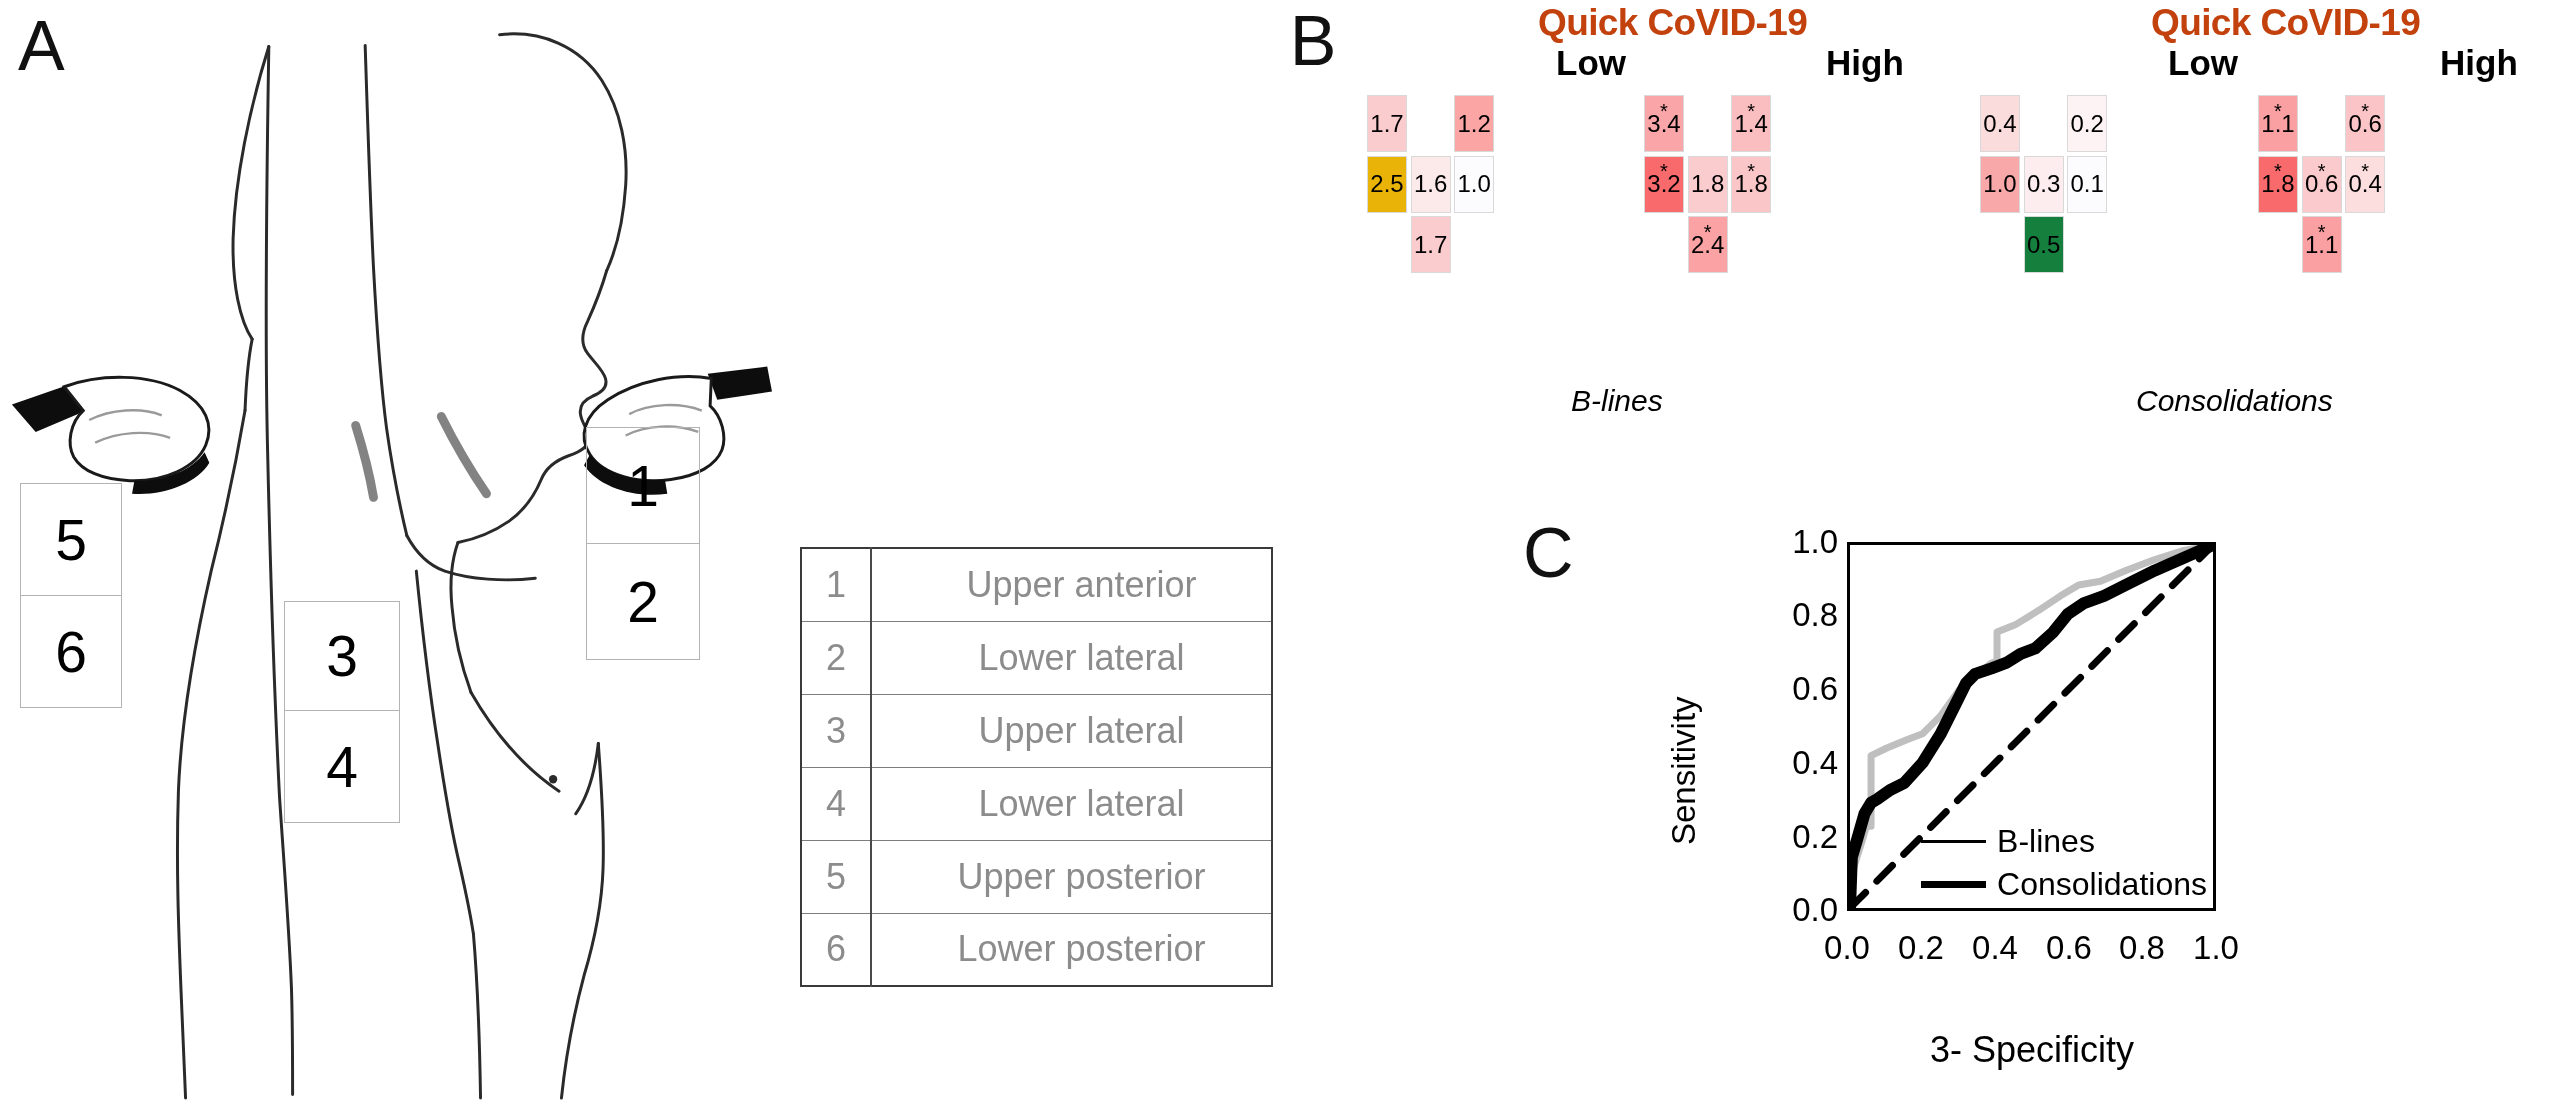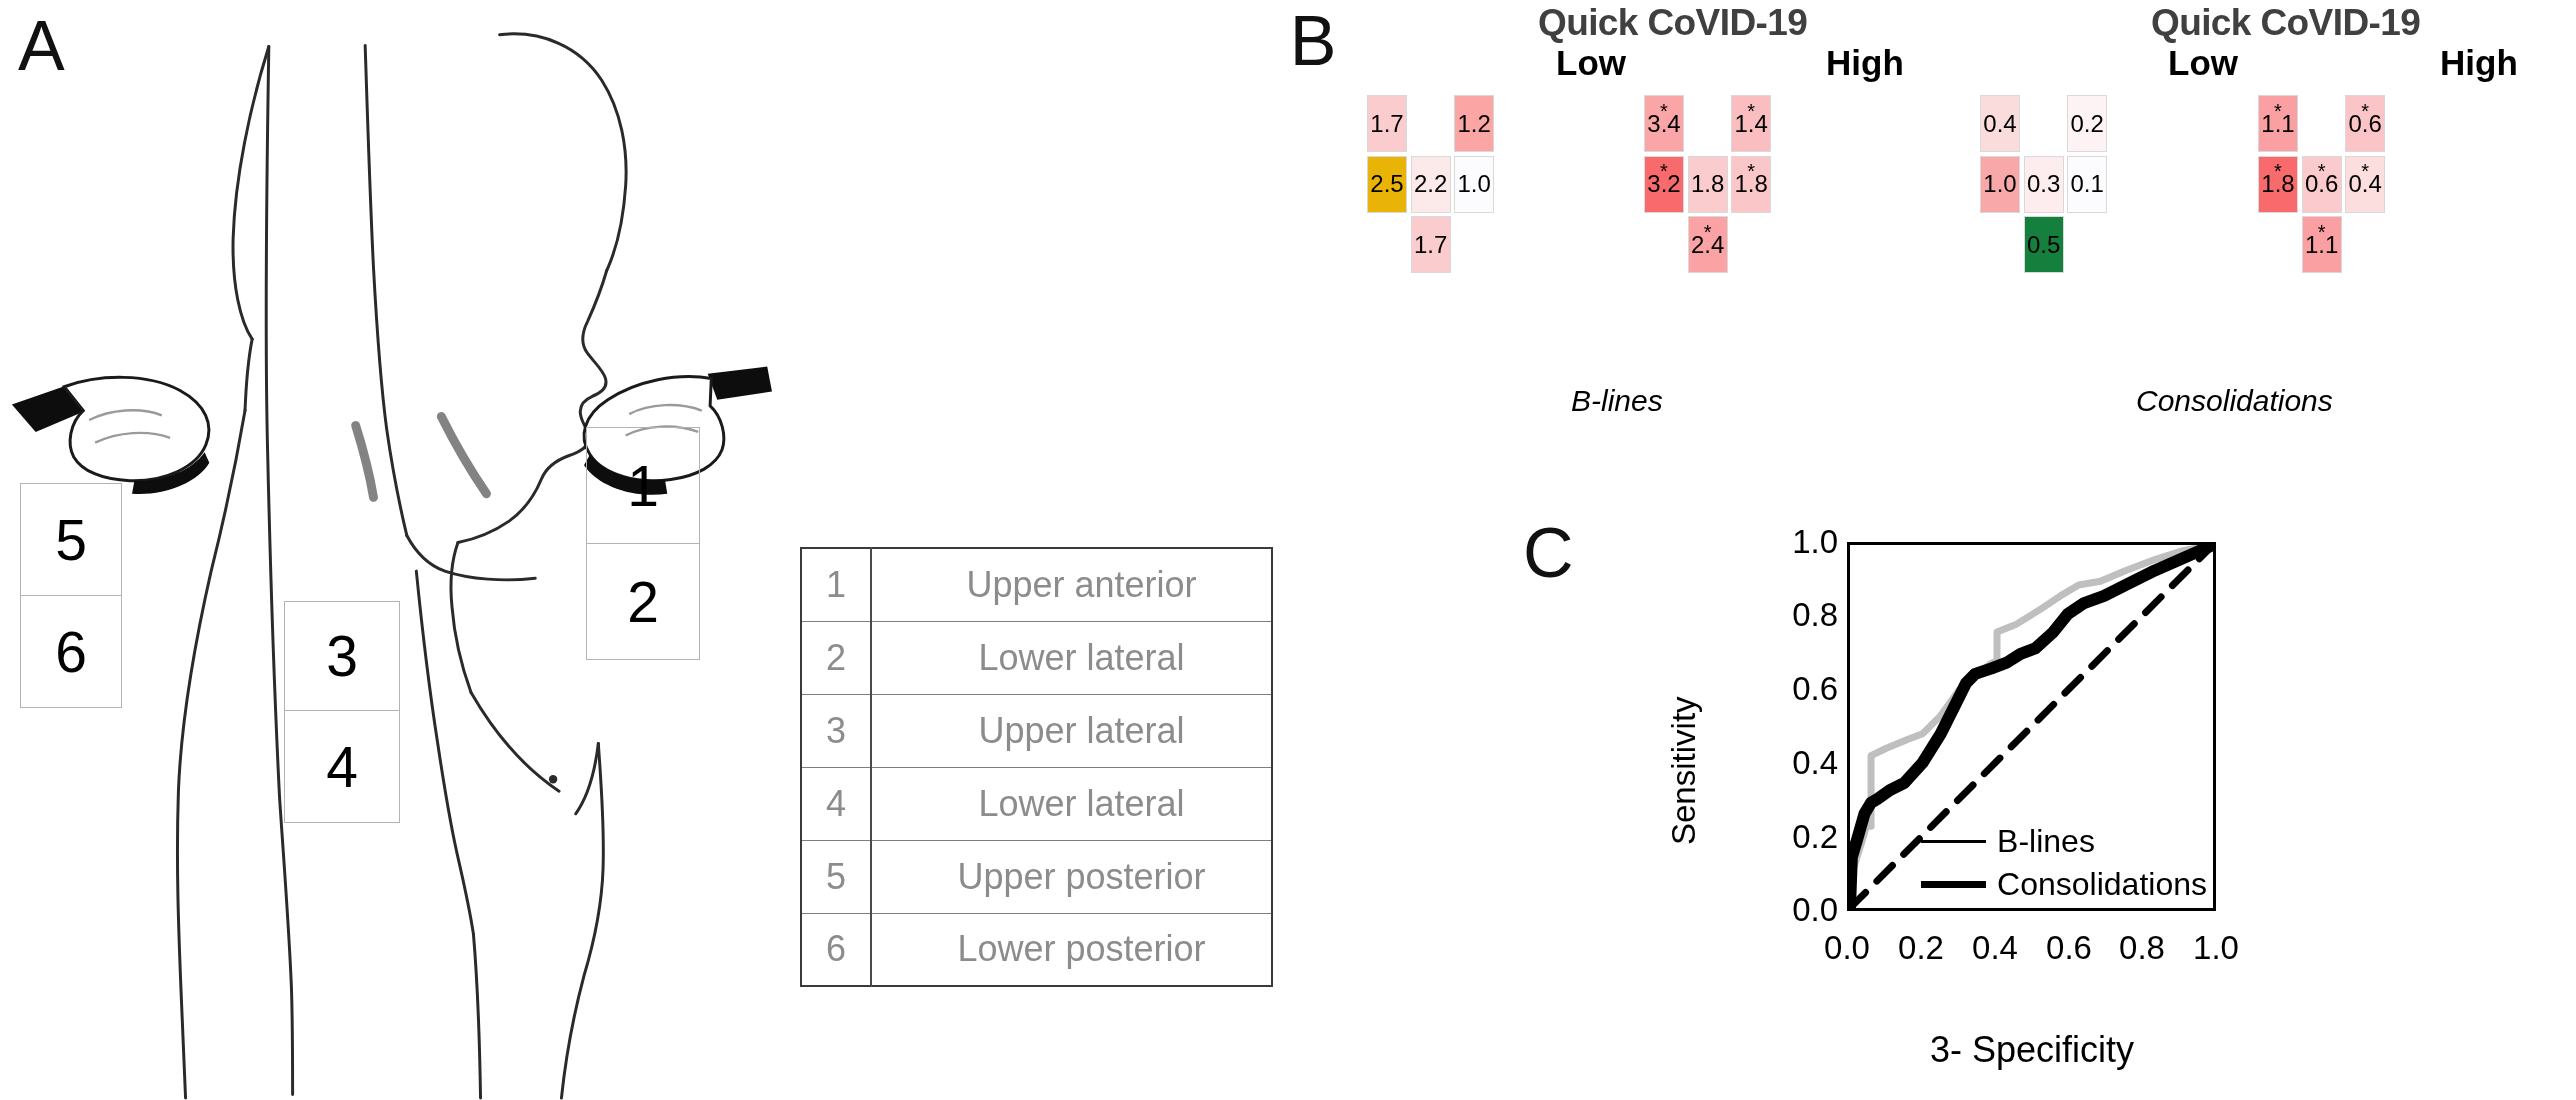--- a/index.html
+++ b/index.html
@@ -18,21 +18,21 @@
   
   #zoneTable{position:absolute;left:800px;top:547px;width:473px;
              border:2.4px solid #3a3a3a;border-collapse:collapse;background:#fff;}
   #zoneTable td{border:1.2px solid #7d7d7d;font-size:36px;color:#8c8c8c;
                 padding:8.3px 6px;height:73px;box-sizing:border-box;}
   #zoneTable td.num{width:70px;text-align:center;border-right:2.4px solid #4a4a4a;}
   #zoneTable td.lab{padding-left:26px;text-align:center;}
 
   
   #panelB{position:absolute;left:1285px;top:0;width:1291px;height:488px;}
-  .qtitle{position:absolute;font-size:37px;font-weight:bold;color:#404040;
+  .qtitle{position:absolute;font-size:37px;font-weight:bold;color:#c2410c;
           white-space:nowrap;letter-spacing:-0.6px;}
   .lhlabel{position:absolute;font-size:35px;font-weight:bold;color:#000;}
   .measure-label{position:absolute;font-size:30px;font-style:italic;color:#000;
                  white-space:nowrap;}
   .grid{position:absolute;display:grid;
         grid-template-columns:repeat(3,40px);
         grid-template-rows:repeat(3,57px);
         gap:3.6px;}
   .cell{position:relative;display:flex;align-items:center;justify-content:center;
         border:1.8px solid #d9d9d9;box-sizing:border-box;}
@@ -193,21 +193,21 @@
         <span class="v">1.7</span>
       </div>
       <div class="cell empty"></div>
       <div class="cell" style="background: #fca5a5;">
         <span class="v">1.2</span>
       </div>
       <div class="cell" style="background: #eab308;">
         <span class="v">2.5</span>
       </div>
       <div class="cell" style="background: rgb(252, 233, 234);">
-        <span class="v">2.2</span>
+        <span class="v">1.6</span>
       </div>
       <div class="cell" style="background: rgb(252, 252, 254);">
         <span class="v">1.0</span>
       </div>
       <div class="cell empty"></div>
       <div class="cell" style="background: rgb(250, 204, 205);">
         <span class="v">1.7</span>
       </div>
       <div class="cell empty"></div>
     </div>

